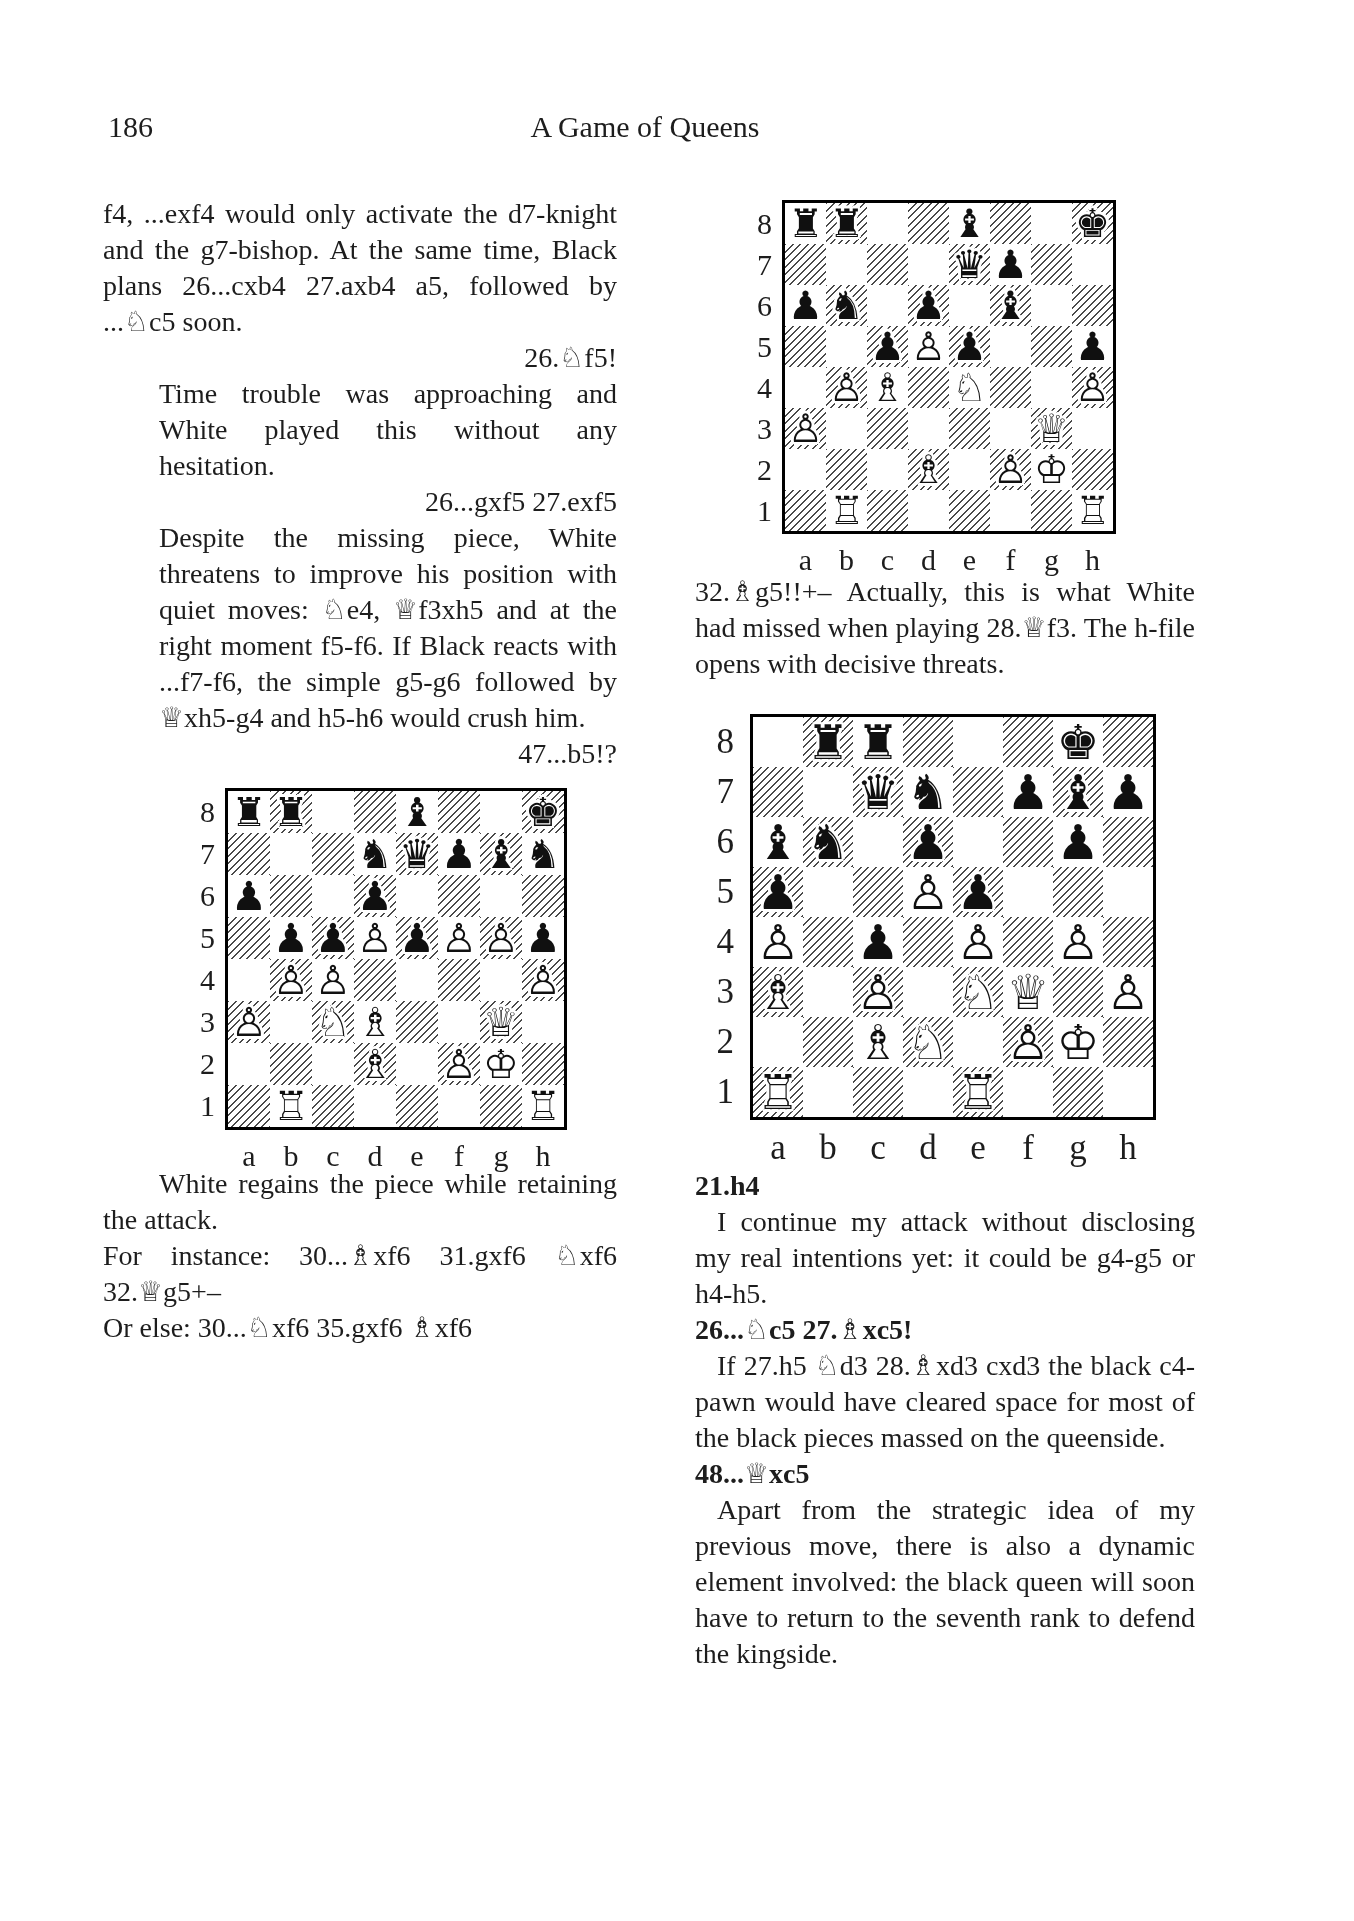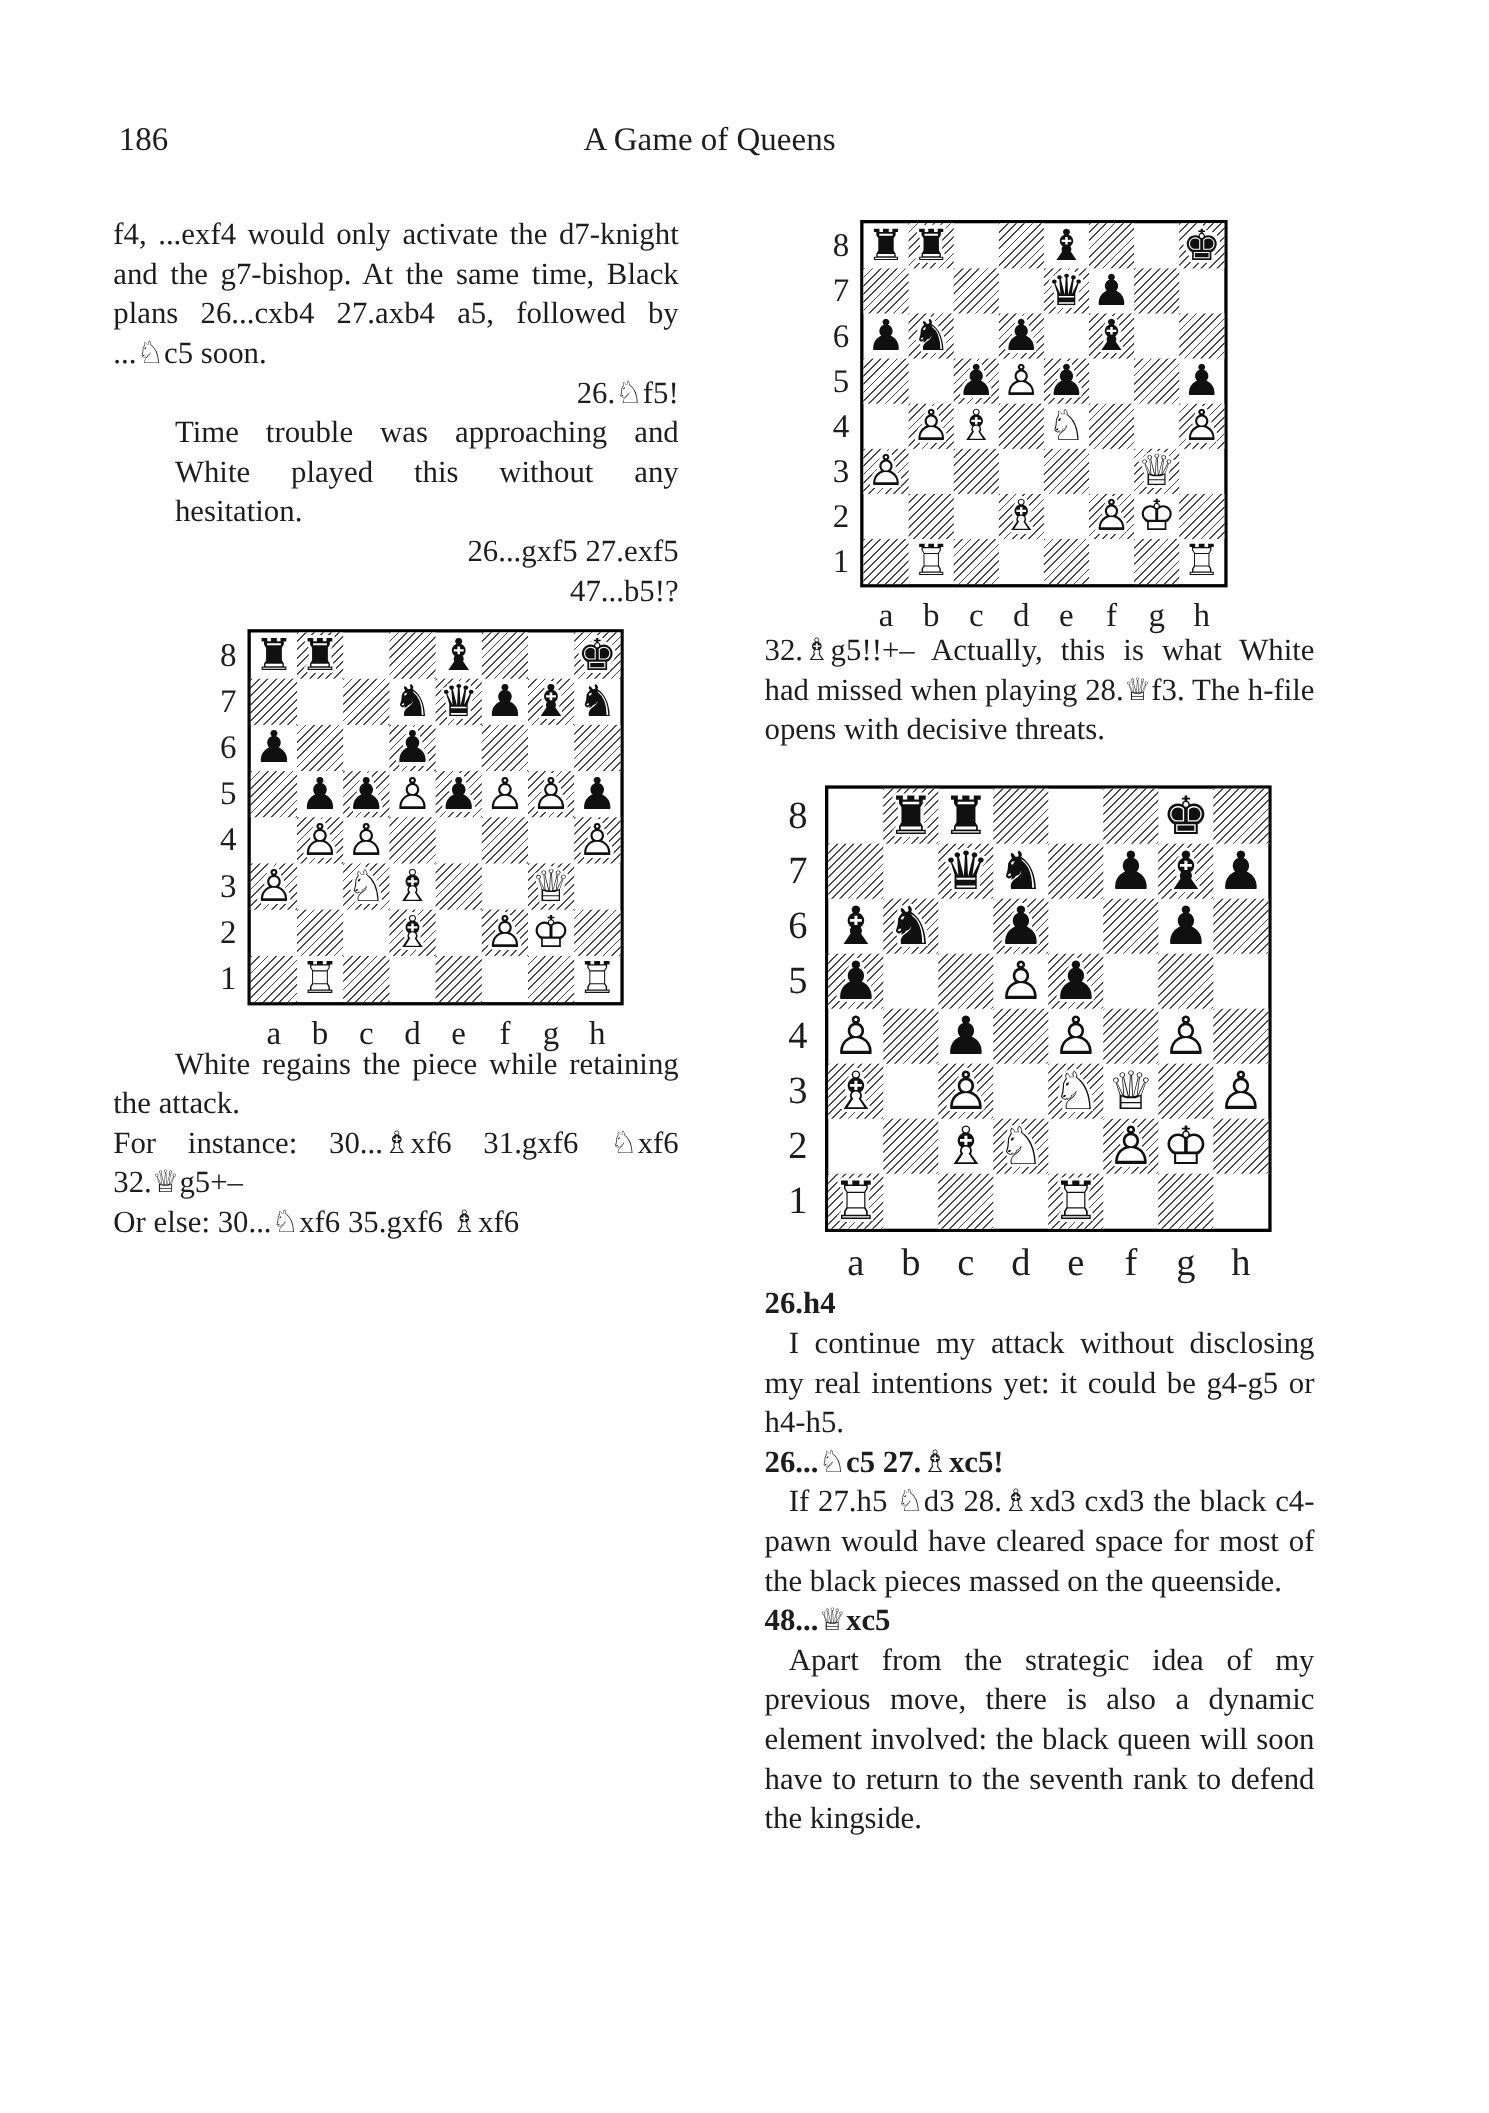--- a/index.html
+++ b/index.html
@@ -63,20 +63,21 @@
 <body>
 
 <div class="page-number">186</div>
 <div class="page-title">A Game of Queens</div>
 
 <div class="col" id="col-left">
   <p>f4, ...exf4 would only activate the d7-knight and the g7-bishop. At the same time, Black plans 26...cxb4 27.axb4 a5, followed by ...♘c5 soon.</p>
   <p class="move mt38">26.♘f5!</p>
   <p class="ind-block">Time trouble was approaching and White played this without any hesitation.</p>
   <p class="move">26...gxf5 27.exf5</p>
+  <p class="ind-block">Despite the missing piece, White threatens to improve his position with quiet moves: ♘e4, ♕f3xh5 and at the right moment f5-f6. If Black reacts with ...f7-f6, the simple g5-g6 followed by ♕xh5-g4 and h5-h6 would crush him.</p>
   <p class="move">47...b5!?</p>
   <div class="diagram-slot" id="slot-d2">
     <div class="board-wrap">
         <div class="rank-labels">
           <span style="height: 42px; line-height: 42px;">8</span>
           <span style="height: 42px; line-height: 42px;">7</span>
           <span style="height: 42px; line-height: 42px;">6</span>
           <span style="height: 42px; line-height: 42px;">5</span>
           <span style="height: 42px; line-height: 42px;">4</span>
           <span style="height: 42px; line-height: 42px;">3</span>
@@ -723,19 +724,19 @@
           <span style="width: 50px;">b</span>
           <span style="width: 50px;">c</span>
           <span style="width: 50px;">d</span>
           <span style="width: 50px;">e</span>
           <span style="width: 50px;">f</span>
           <span style="width: 50px;">g</span>
           <span style="width: 50px;">h</span>
         </div>
       </div>
   </div>
-  <p class="head mt21">26.h4</p>
+  <p class="head mt21">21.h4</p>
   <p class="ind-sm">I continue my attack without disclosing my real intentions yet: it could be g4-g5 or h4-h5.</p>
   <p class="head mt29">26...♘c5 27.♗xc5!</p>
   <p class="ind-sm">If 27.h5 ♘d3 28.♗xd3 cxd3 the black c4-pawn would have cleared space for most of the black pieces massed on the queenside.</p>
   <p class="head mt29">48...♕xc5</p>
   <p class="ind-sm">Apart from the strategic idea of my previous move, there is also a dynamic element involved: the black queen will soon have to return to the seventh rank to defend the kingside.</p>
 </div>
 
 </body></html>

